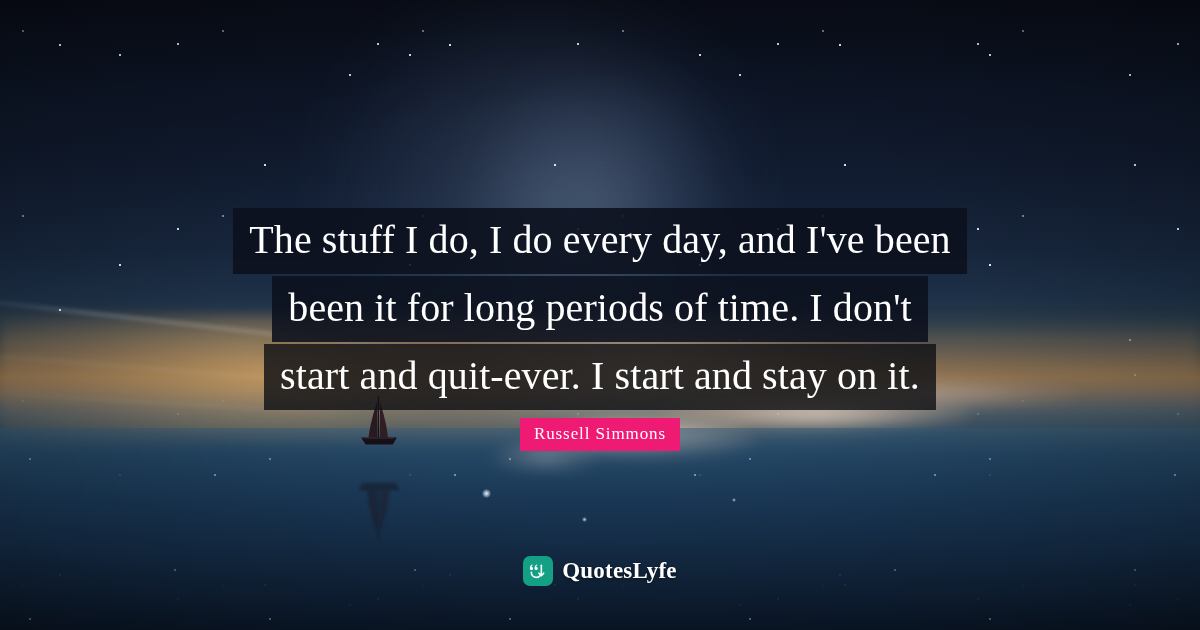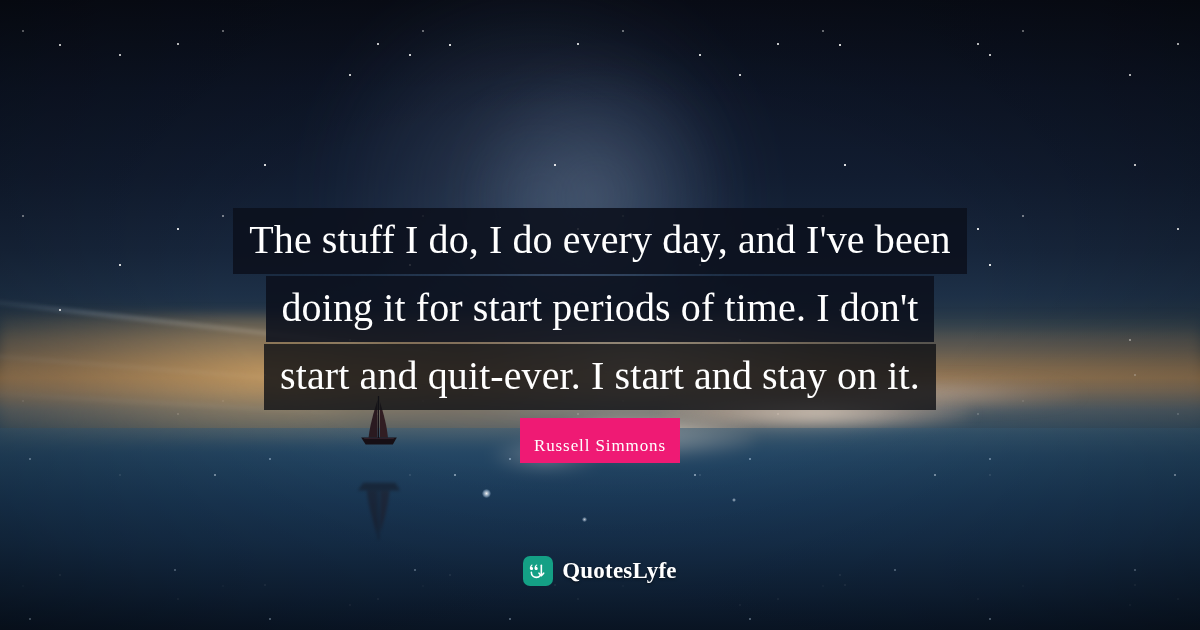--- a/index.html
+++ b/index.html
@@ -246,21 +246,21 @@
     top:418px; left:0; right:0;
     display:flex; justify-content:center;
   }
   .author {
     display:inline-block;
     background:#ef1a74;
     color:#ffffff;
     font-family:"Liberation Serif", serif;
     font-size:17px;
     letter-spacing:.9px;
-    padding:18px 14px 7px 14px;
+    padding:6px 14px 7px 14px;
     white-space:nowrap;
   }
 
   .brand {
     position:absolute;
     top:556px; left:0; right:0;
     display:flex;
     justify-content:center;
     align-items:center;
     gap:9px;
@@ -334,21 +334,21 @@
       <path d="M20 90 L80 90" stroke="#3a2630" stroke-width="1.6"></path>
     </svg>
   </div>
 
   <div class="vignette"></div>
 
   <div class="content">
 
     <div class="quote-block">
       <div class="qline qline-1">The stuff I do, I do every day, and I've been</div>
-      <div class="qline qline-2">doing it for start periods of time. I don't</div>
+      <div class="qline qline-2">been it for long periods of time. I don't</div>
       <div class="qline qline-3">start and quit-ever. I start and stay on it.</div>
     </div>
 
     <div class="author-wrap">
       <div class="author">Russell Simmons</div>
     </div>
 
     <div class="brand">
       <span class="brand-icon">
         <svg width="20" height="20" viewBox="0 0 24 24" xmlns="http://www.w3.org/2000/svg">

